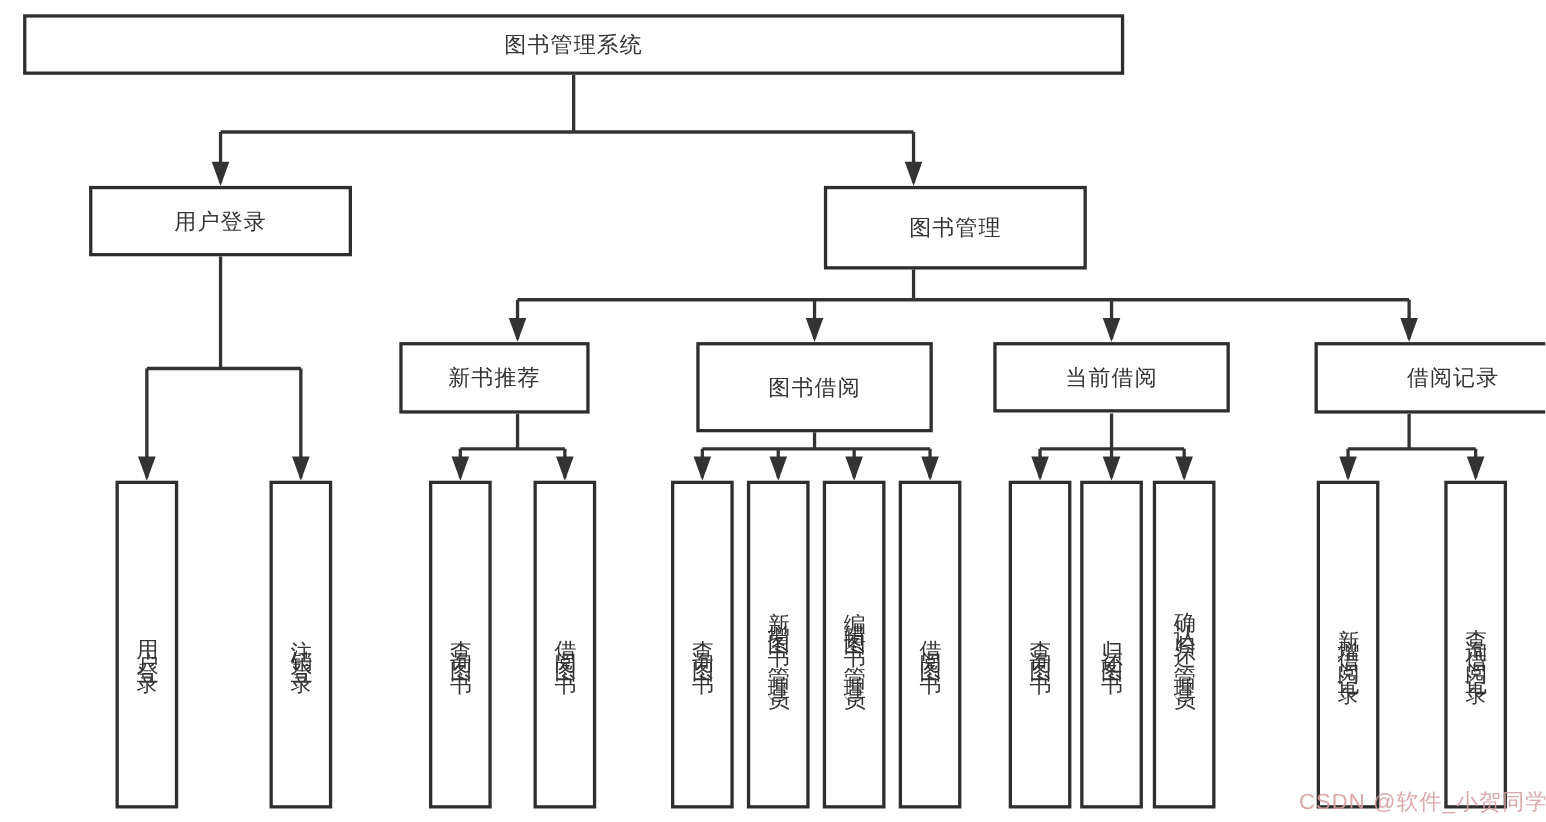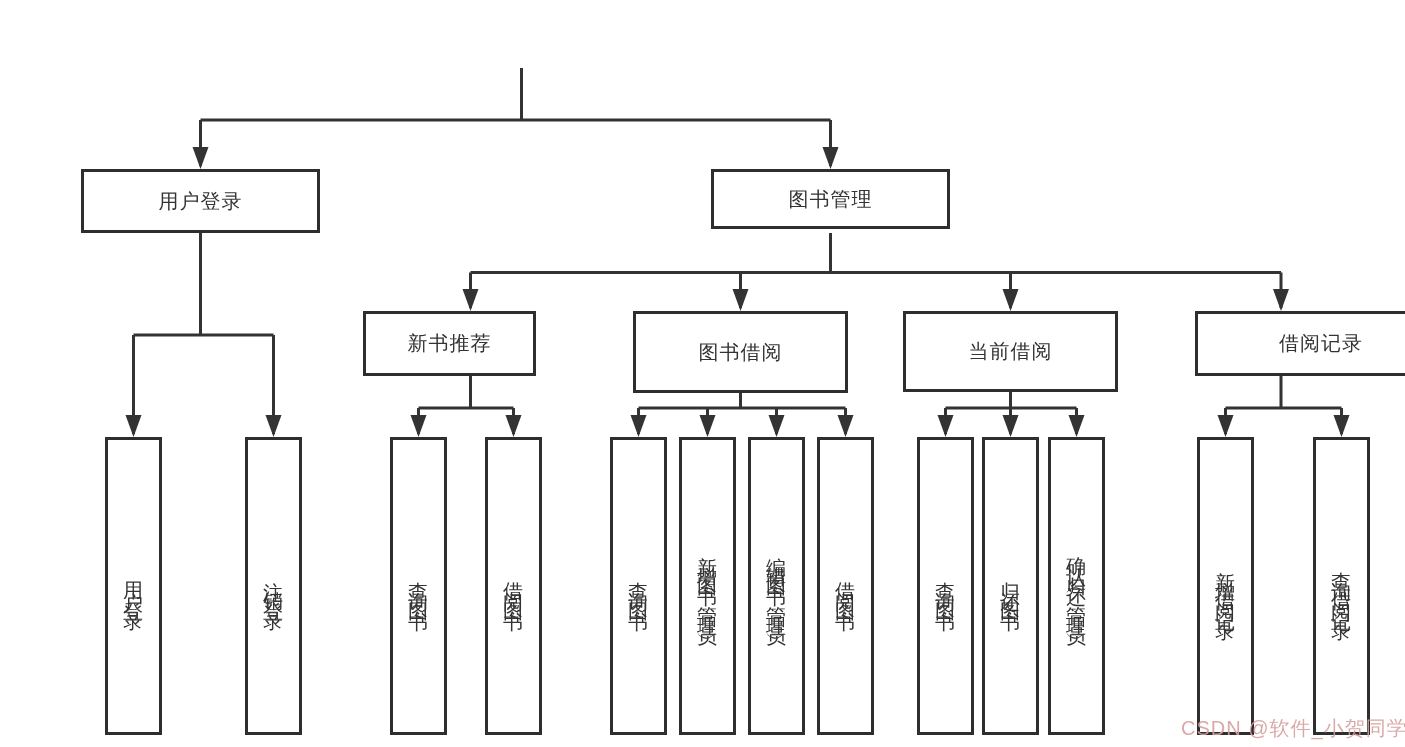--- a/index.html
+++ b/index.html
@@ -101,27 +101,28 @@
       <polygon points="776.5,437 768.5,415 784.5,415"></polygon>
       <polygon points="845.5,437 837.5,415 853.5,415"></polygon>
       <polygon points="945.5,437 937.5,415 953.5,415"></polygon>
       <polygon points="1010.5,437 1002.5,415 1018.5,415"></polygon>
       <polygon points="1076.5,437 1068.5,415 1084.5,415"></polygon>
       <polygon points="1225.5,437 1217.5,415 1233.5,415"></polygon>
       <polygon points="1341.5,437 1333.5,415 1349.5,415"></polygon>
     </g>
   </svg>
 
+  <div class="node" style="left:21px; top:13px; width:1001px; height:55px;">图书管理系统</div>
 
   <div class="node" style="left:81px; top:169px; width:239px; height:64px;">用户登录</div>
-  <div class="node" style="left:711px; top:169px; width:239px; height:60px;">图书管理</div>
+  <div class="node" style="left:749px; top:169px; width:239px; height:76px;">图书管理</div>
 
   <div class="node" style="left:363px; top:311px; width:173px; height:65px;">新书推荐</div>
   <div class="node" style="left:633px; top:311px; width:215px; height:82px;">图书借阅</div>
-  <div class="node" style="left:903px; top:311px; width:215px; height:81px;">当前借阅</div>
+  <div class="node" style="left:903px; top:311px; width:215px; height:64px;">当前借阅</div>
   <div class="node" style="left:1171px; top:311px; width:252px; height:65px;margin-left:24px;">借阅记录</div>
 
   <div class="leaf" style="left:105px;">
     <span>用户登录</span>
   </div>
   <div class="leaf" style="left:245px;">
     <span>注销登录</span>
   </div>
 
   <div class="leaf" style="left:390px;">

